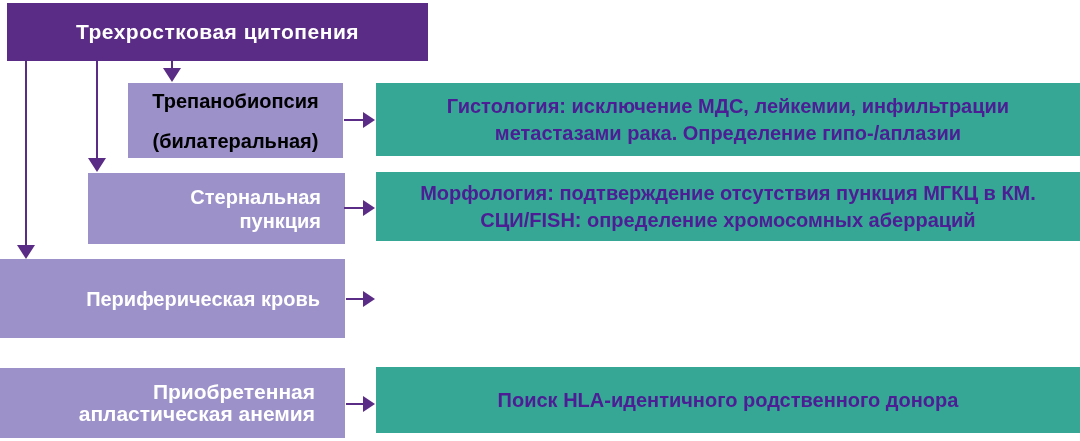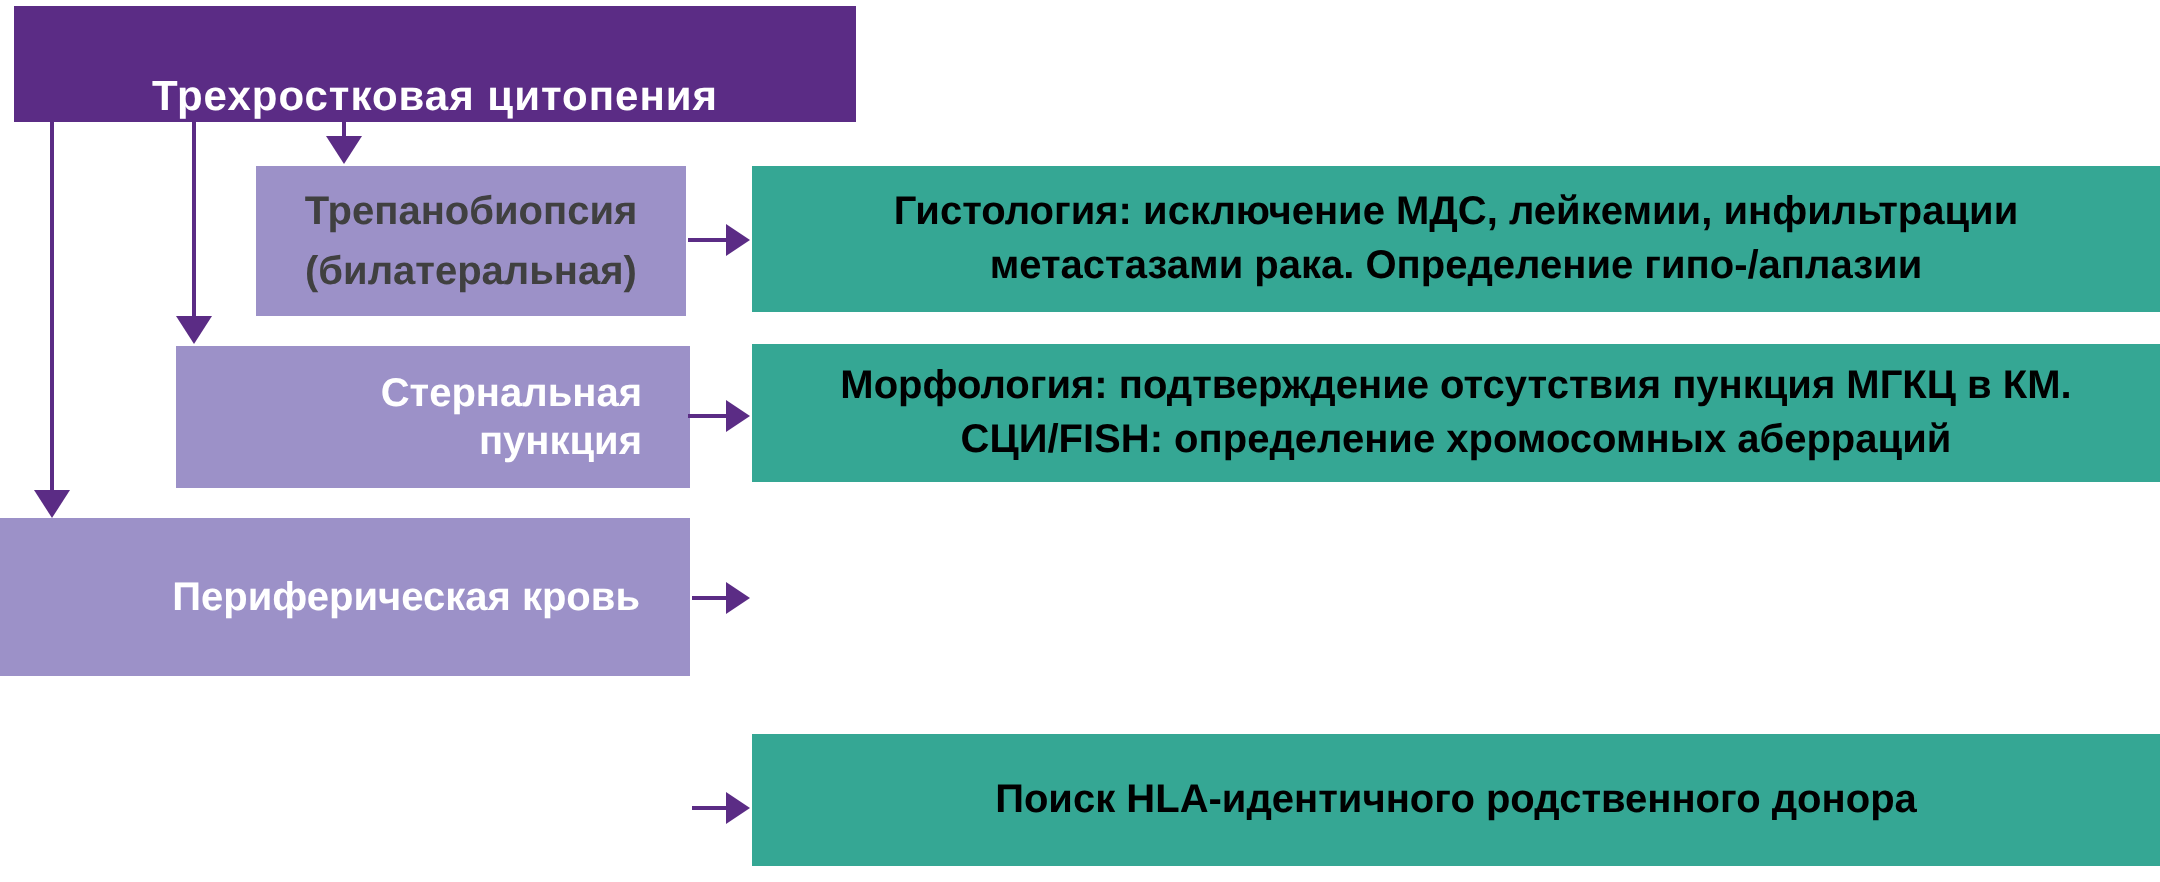--- a/index.html
+++ b/index.html
@@ -15,30 +15,30 @@
     display:flex;align-items:center;justify-content:center;
     box-sizing:border-box;
     font-weight:bold;
     white-space:pre-line;
     text-align:center;
   }
   
   .root-box{
     left:7px;top:3px;width:421px;height:58px;
     background:#5b2c85;color:#ffffff;
-    font-size:21px;letter-spacing:.5px;align-items:flex-end;
+    font-size:21px;letter-spacing:.5px;
   }
   
   .pbox{background:#9c91c8;color:#ffffff;font-size:20px;line-height:24px;}
-  .p1{left:128px;top:83px;width:215px;height:75px;color:#404040;line-height:30px;}
+  .p1{left:128px;top:83px;width:215px;height:75px;color:#000000;line-height:40px;}
   .p2{left:88px;top:173px;width:257px;height:71px;justify-content:flex-end;text-align:right;padding-right:24px;}
   .p3{left:0px;top:259px;width:345px;height:79px;justify-content:flex-end;text-align:right;padding-right:25px;padding-left:32px;}
   .p4{left:0px;top:368px;width:345px;height:70px;justify-content:flex-end;text-align:right;padding-right:30px;line-height:22px;font-size:21px;}
   
-  .tbox{background:#35a794;color:#000000;font-size:20px;line-height:27px;padding:0 14px;}
+  .tbox{background:#35a794;color:#4c1d95;font-size:20px;line-height:27px;padding:0 14px;}
   .t1{left:376px;top:83px;width:704px;height:73px;}
   .t2{left:376px;top:172px;width:704px;height:69px;}
   .t3{left:376px;top:256px;width:704px;height:82px;}
   .t4{left:376px;top:367px;width:704px;height:66px;}
   
   .vline{position:absolute;width:2px;background:#5b2c85;}
   .v1{left:25px;top:61px;height:185px;}
   .v2{left:96px;top:61px;height:98px;}
   .v3{left:171px;top:61px;height:8px;}
   .vhead{position:absolute;width:0;height:0;
@@ -97,19 +97,23 @@
     <span>Морфология: подтверждение отсутствия пункция МГКЦ в КМ.
 СЦИ/FISH: определение хромосомных аберраций</span>
   </div>
 
   <div class="box pbox p3">
     <span>Периферическая кровь</span>
   </div>
   <div class="hline h3"></div>
   <div class="hhead hh3"></div>
 
+  <div class="box pbox p4">
+    <span>Приобретенная
+апластическая анемия</span>
+  </div>
   <div class="hline h4"></div>
   <div class="hhead hh4"></div>
   <div class="box tbox t4">
     <span>Поиск HLA-идентичного родственного донора</span>
   </div>
 
 </div>
 
 </body></html>

